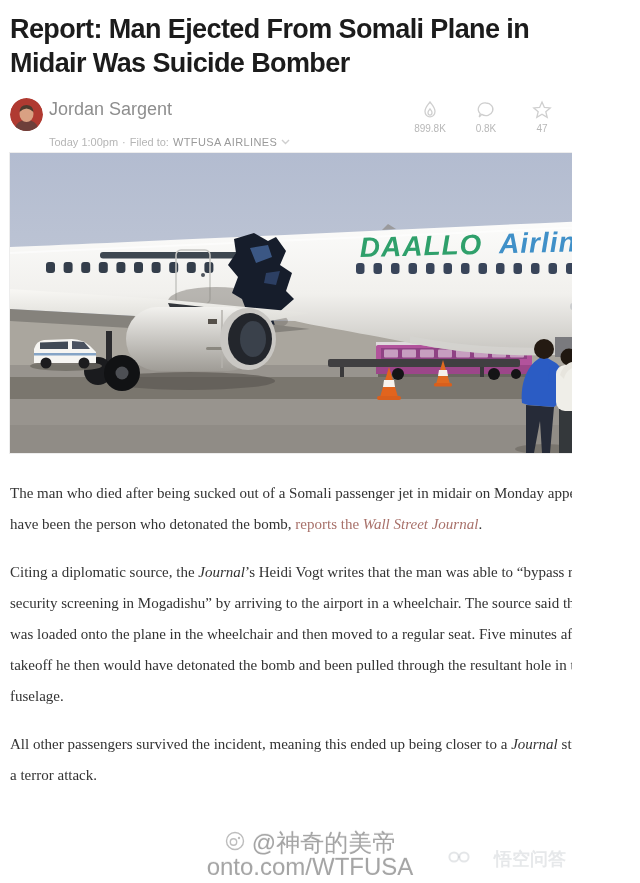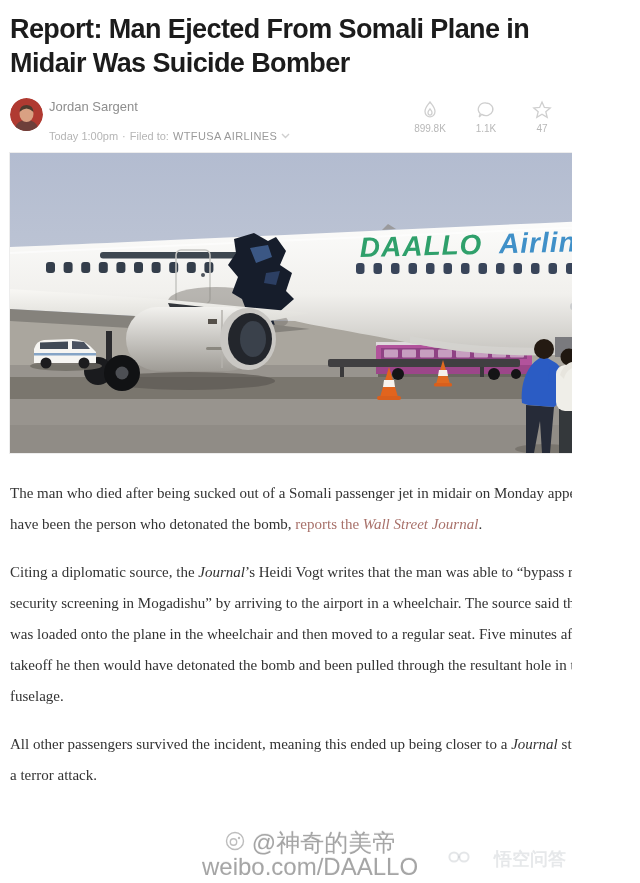--- a/index.html
+++ b/index.html
@@ -12,21 +12,21 @@
     margin:12px 10px 0 10px; max-width:606px;
     font-family:"Liberation Sans", sans-serif;
     font-size:27px; line-height:34px; font-weight:700;
     letter-spacing:-0.6px; color:#1c1c1c;
   }
 
   
   .byline { position:relative; margin:18px 10px 0 10px; height:36px; }
   .avatar { position:absolute; left:0; top:0; width:33px; height:33px; border-radius:50%; overflow:hidden; display:block; }
   .author-block { position:absolute; left:39px; top:1px; }
-  .author-name { font-size:13px; color:#8e8e8e; font-weight:400; }
+  .author-name { font-size:18px; color:#8e8e8e; font-weight:400; }
   .meta-line { margin-top:16px; font-size:11px; color:#b5b5b5; display:flex; align-items:center; gap:4px; }
   .meta-tag { color:#9a9a9a; letter-spacing:0.4px; }
   .chev { display:inline-flex; align-items:center; }
 
   
   .stats { position:absolute; right:0; top:2px; display:flex; gap:16px; }
   .stat { display:flex; flex-direction:column; align-items:center; width:40px; }
   .stat svg { display:block; }
   .stat-count { margin-top:3px; font-size:10px; color:#b8b8b8; }
 
@@ -91,21 +91,21 @@
           </svg>
         </span>
         <span class="stat-count">899.8K</span>
       </div>
       <div class="stat">
         <span>
           <svg width="20" height="20" viewBox="0 0 20 20" fill="none" stroke="#cfcfcf" stroke-width="1.3">
             <path d="M10,3 a7,6.3 0 1,1 -4.2,11.4 L3.2,17 l1,-3.4 A7,6.3 0 0,1 10,3 Z"></path>
           </svg>
         </span>
-        <span class="stat-count">1.1K</span>
+        <span class="stat-count">0.8K</span>
       </div>
       <div class="stat">
         <span>
           <svg width="20" height="20" viewBox="0 0 20 20" fill="none" stroke="#cfcfcf" stroke-width="1.3">
             <polygon points="10,2 12.4,7.4 18.2,7.9 13.8,11.7 15.2,17.4 10,14.2 4.8,17.4 6.2,11.7 1.8,7.9 7.6,7.4"></polygon>
           </svg>
         </span>
         <span class="stat-count">47</span>
       </div>
     </div>
@@ -301,21 +301,21 @@
     <div class="wm-line1">
       <span>
         <svg width="22" height="22" viewBox="0 0 22 22" fill="none" stroke="#adadad" stroke-width="1.4" opacity="0.8">
           <circle cx="11" cy="11" r="8.5"></circle>
           <circle cx="9.5" cy="12" r="3.2"></circle>
           <circle cx="15" cy="8" r="1.2" fill="#adadad" stroke="none"></circle>
         </svg>
       </span>
       <span>@神奇的美帝</span>
     </div>
-    <div>weibo.com/DAALLO</div>
+    <div>onto.com/WTFUSA</div>
   </div>
 
   <div class="wm-corner">
     <span>
       <svg width="24" height="16" viewBox="0 0 24 16" fill="none" stroke="rgba(183,189,194,0.38)" stroke-width="2">
         <circle cx="7" cy="8" r="4.6"></circle>
         <circle cx="17" cy="8" r="4.6"></circle>
         <path d="M11.5,8 h1"></path>
       </svg>
     </span>

